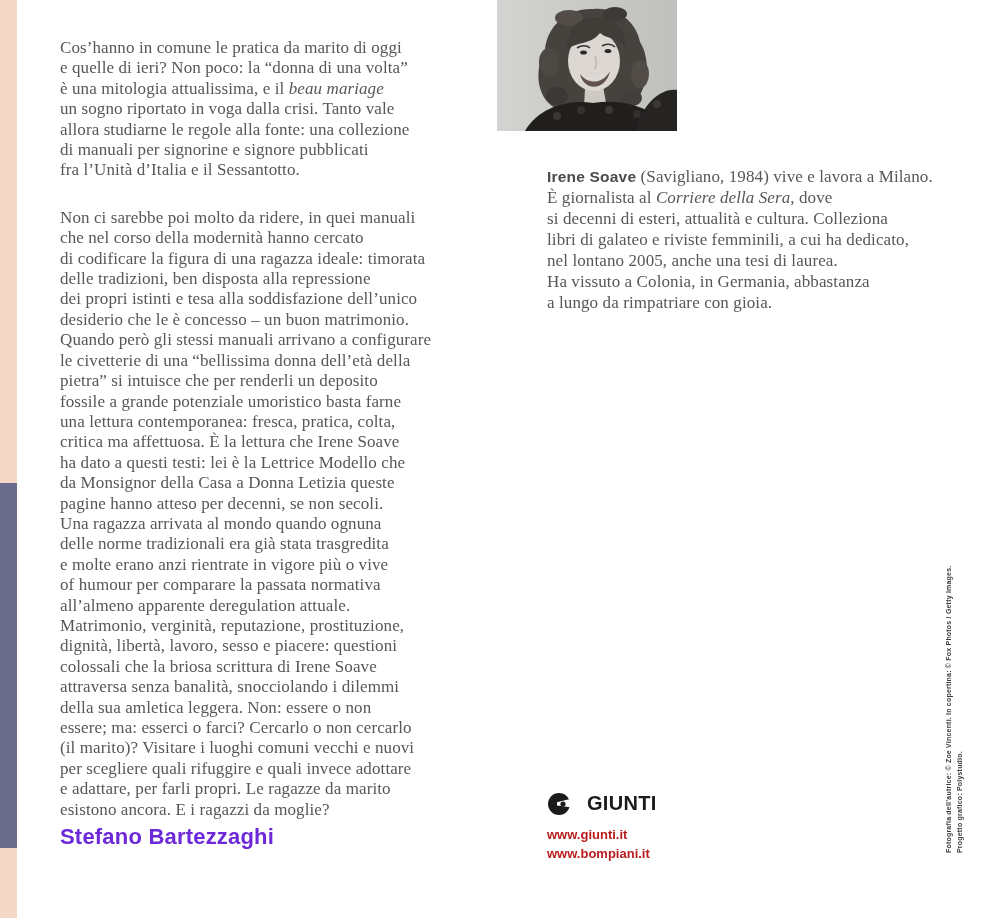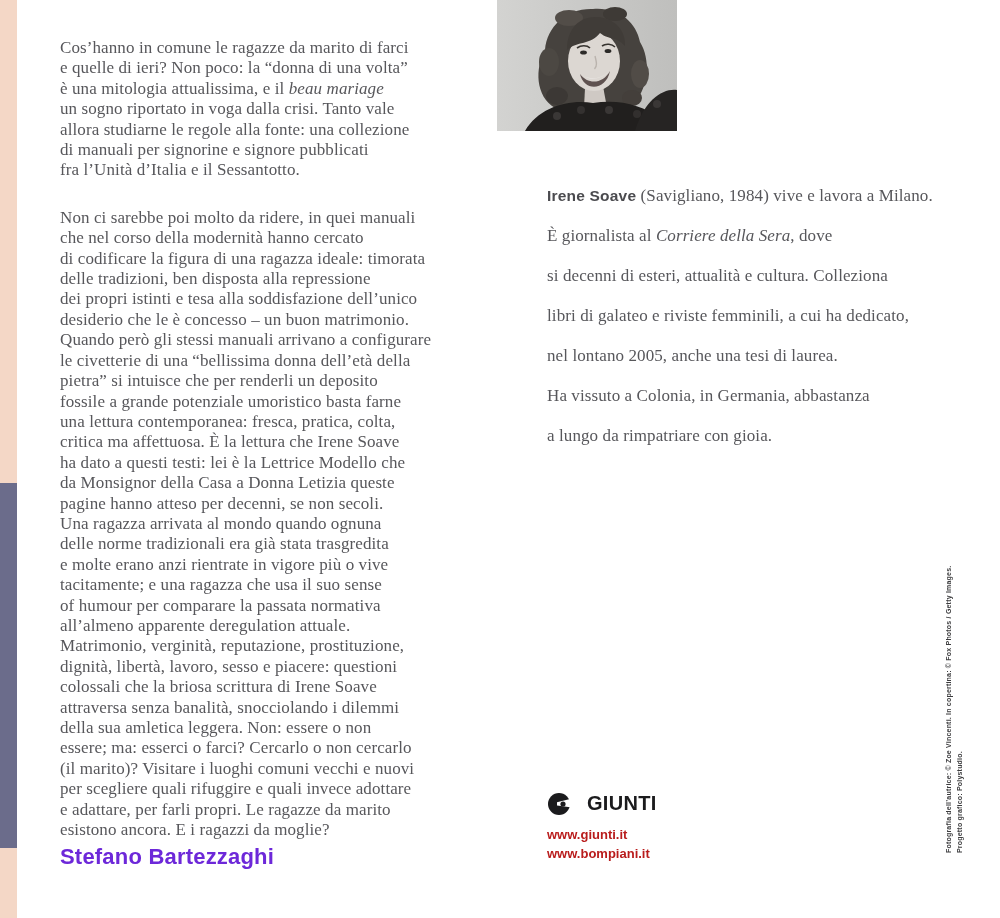--- a/index.html
+++ b/index.html
@@ -28,21 +28,21 @@
   }
 
   
   .photo{position:absolute;left:497px;top:0;width:180px;height:131px;}
 
   
   .bio{
     position:absolute;left:547px;top:166px;width:440px;
     font-size:17px;line-height:21px;color:#57575b;letter-spacing:0.1px;
   }
-  .bio .line{white-space:nowrap;margin-top:19px;}
+  .bio .line{white-space:nowrap;}
   .bio b{
     font-family:"Liberation Sans", sans-serif;
     font-size:15.5px;color:#4b4b4f;letter-spacing:0.2px;
   }
 
   
   .publisher{position:absolute;left:547px;top:791px;}
   .logo-row{display:flex;align-items:center;gap:15px;}
   .logo-mark{width:25px;height:25px;display:block;}
   .logo-text{
@@ -66,21 +66,21 @@
 </style>
 </head>
 <body>
 
 <div class="band band-pink-top" style="background: rgb(244, 215, 198);"></div>
 <div class="band band-blue" style="background: rgb(107, 108, 139);"></div>
 <div class="band band-pink-bottom" style="background: rgb(244, 215, 198);"></div>
 
 <div class="flap-text">
   <div class="para1">
-      <div class="line">Cos’hanno in comune le ragazze da marito di farci</div>
+      <div class="line">Cos’hanno in comune le pratica da marito di oggi</div>
       <div class="line">e quelle di ieri? Non poco: la “donna di una volta”</div>
       <div class="line"><span>è una mitologia attualissima, e il </span><i>beau mariage</i><span></span></div>
       <div class="line">un sogno riportato in voga dalla crisi. Tanto vale</div>
       <div class="line">allora studiarne le regole alla fonte: una collezione</div>
       <div class="line">di manuali per signorine e signore pubblicati</div>
       <div class="line">fra l’Unità d’Italia e il Sessantotto.</div>
     </div>
   <div class="para2">
       <div class="line">Non ci sarebbe poi molto da ridere, in quei manuali</div>
       <div class="line">che nel corso della modernità hanno cercato</div>
@@ -93,21 +93,20 @@
       <div class="line">pietra” si intuisce che per renderli un deposito</div>
       <div class="line">fossile a grande potenziale umoristico basta farne</div>
       <div class="line">una lettura contemporanea: fresca, pratica, colta,</div>
       <div class="line">critica ma affettuosa. È la lettura che Irene Soave</div>
       <div class="line">ha dato a questi testi: lei è la Lettrice Modello che</div>
       <div class="line">da Monsignor della Casa a Donna Letizia queste</div>
       <div class="line">pagine hanno atteso per decenni, se non secoli.</div>
       <div class="line">Una ragazza arrivata al mondo quando ognuna</div>
       <div class="line">delle norme tradizionali era già stata trasgredita</div>
       <div class="line">e molte erano anzi rientrate in vigore più o vive</div>
-      <div class="line">tacitamente; e una ragazza che usa il suo sense</div>
       <div class="line">of humour per comparare la passata normativa</div>
       <div class="line">all’almeno apparente deregulation attuale.</div>
       <div class="line">Matrimonio, verginità, reputazione, prostituzione,</div>
       <div class="line">dignità, libertà, lavoro, sesso e piacere: questioni</div>
       <div class="line">colossali che la briosa scrittura di Irene Soave</div>
       <div class="line">attraversa senza banalità, snocciolando i dilemmi</div>
       <div class="line">della sua amletica leggera. Non: essere o non</div>
       <div class="line">essere; ma: esserci o farci? Cercarlo o non cercarlo</div>
       <div class="line">(il marito)? Visitare i luoghi comuni vecchi e nuovi</div>
       <div class="line">per scegliere quali rifuggire e quali invece adottare</div>

